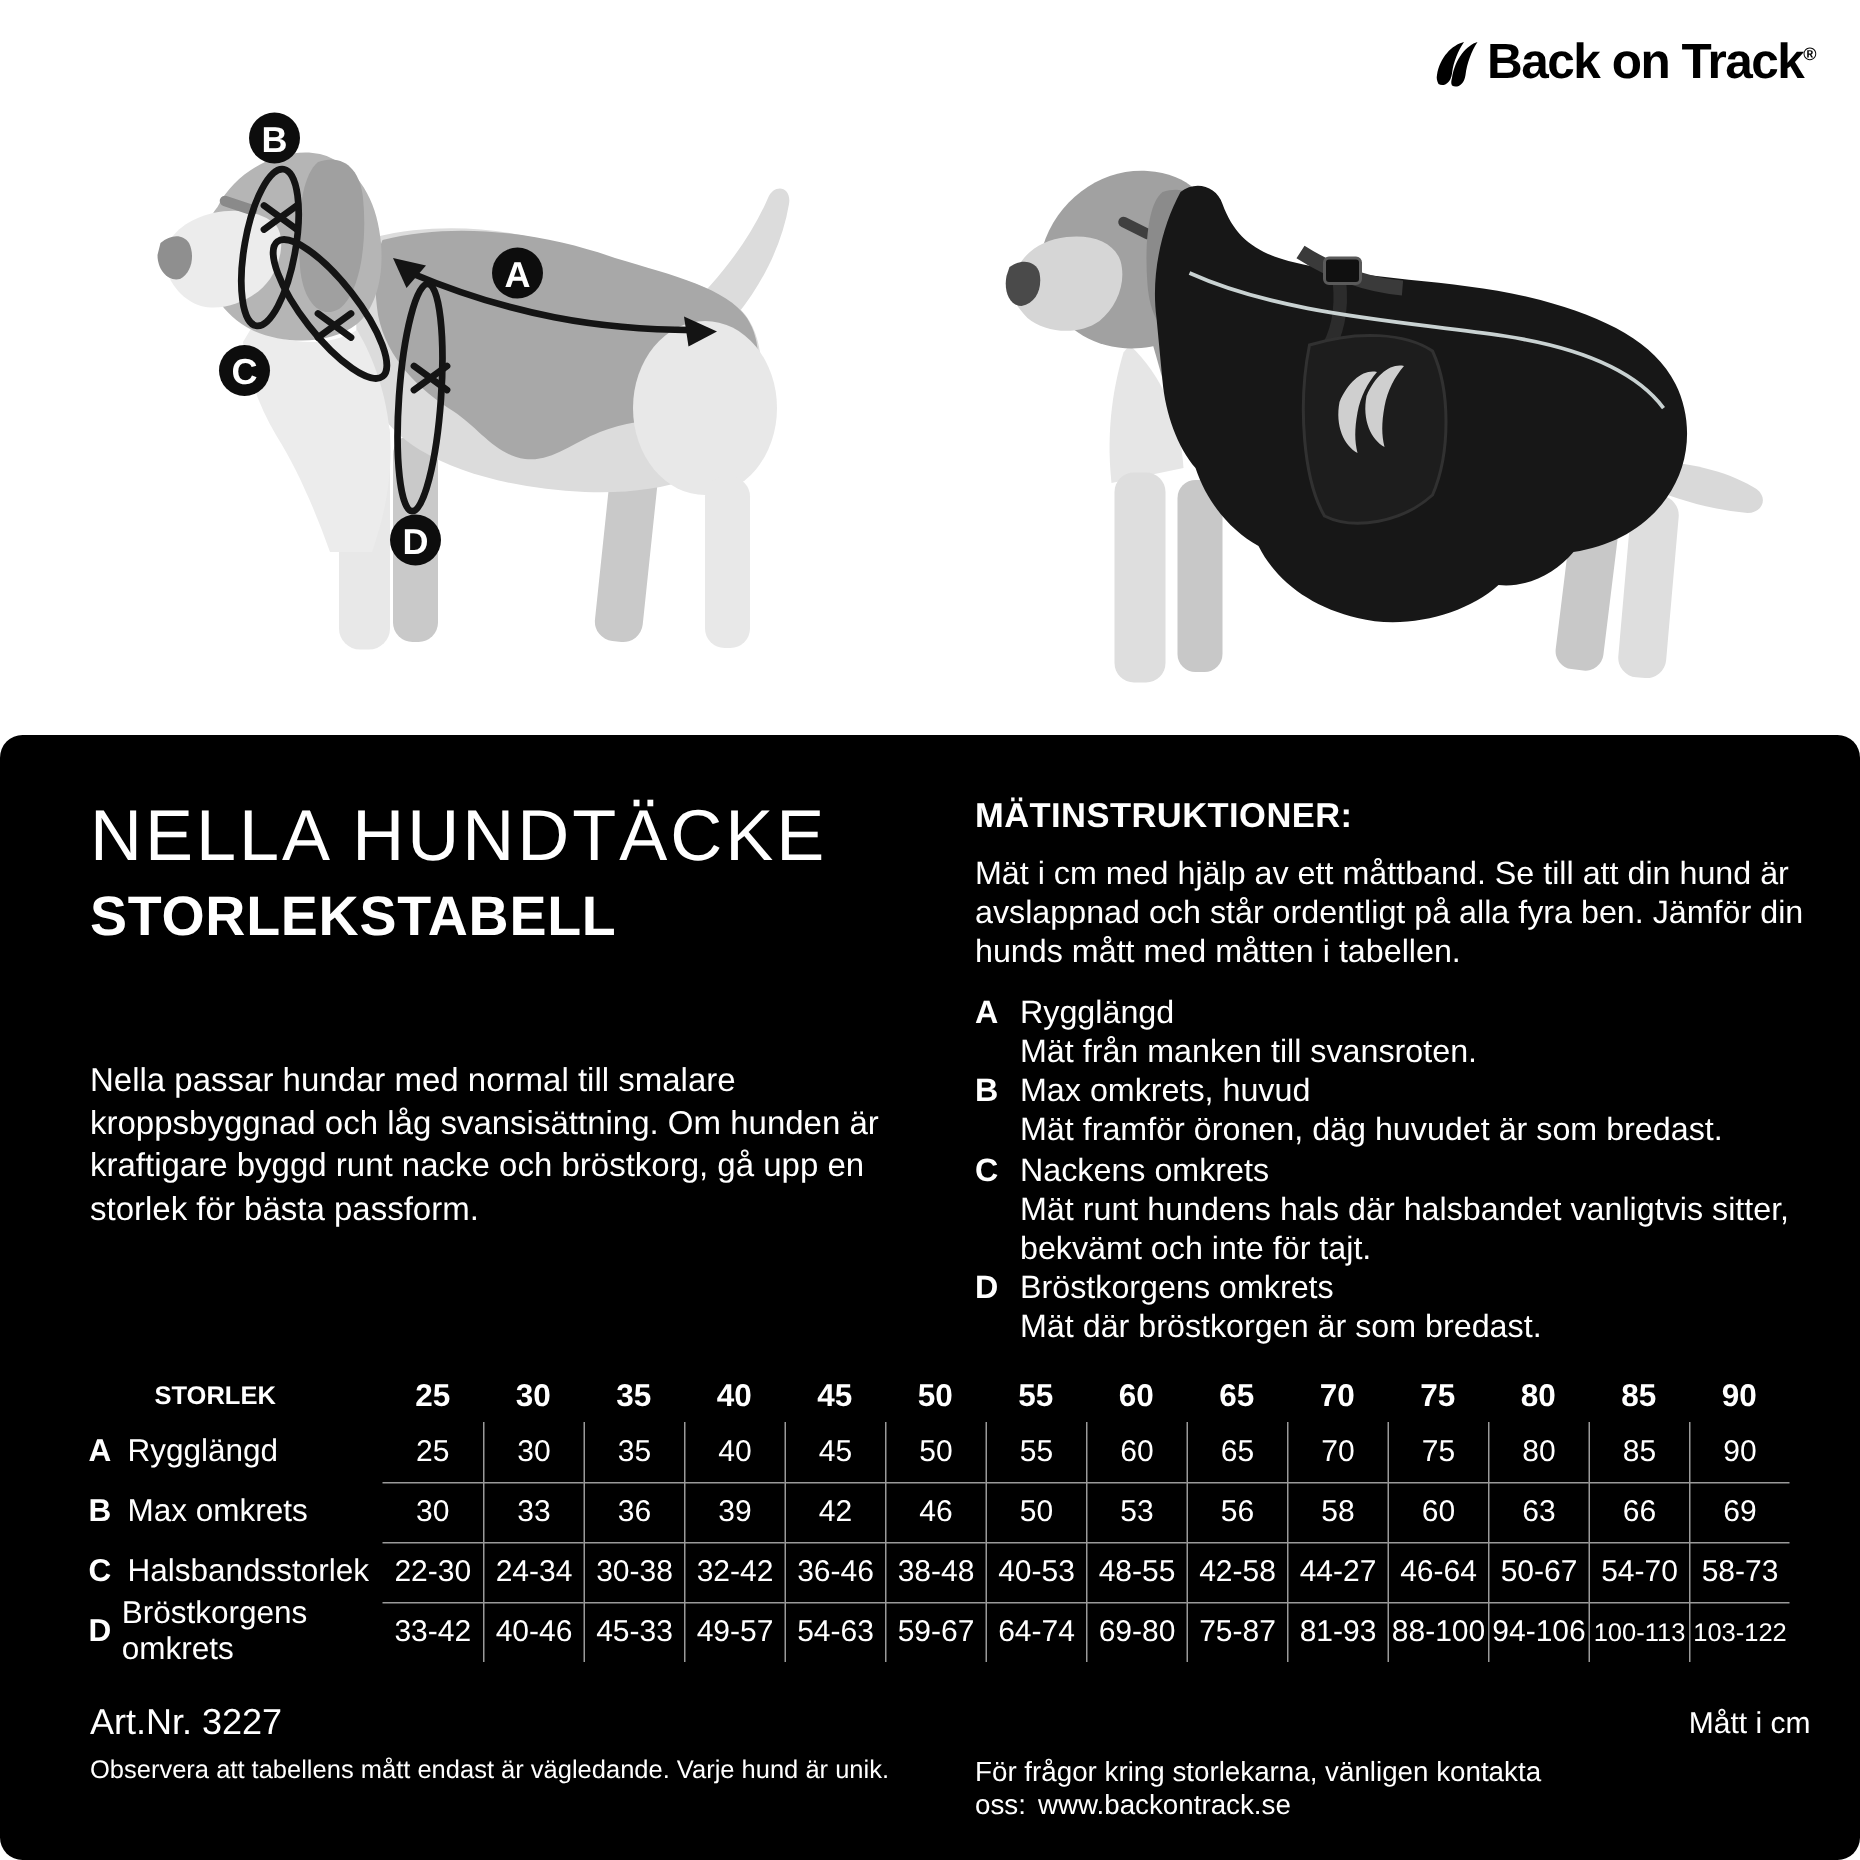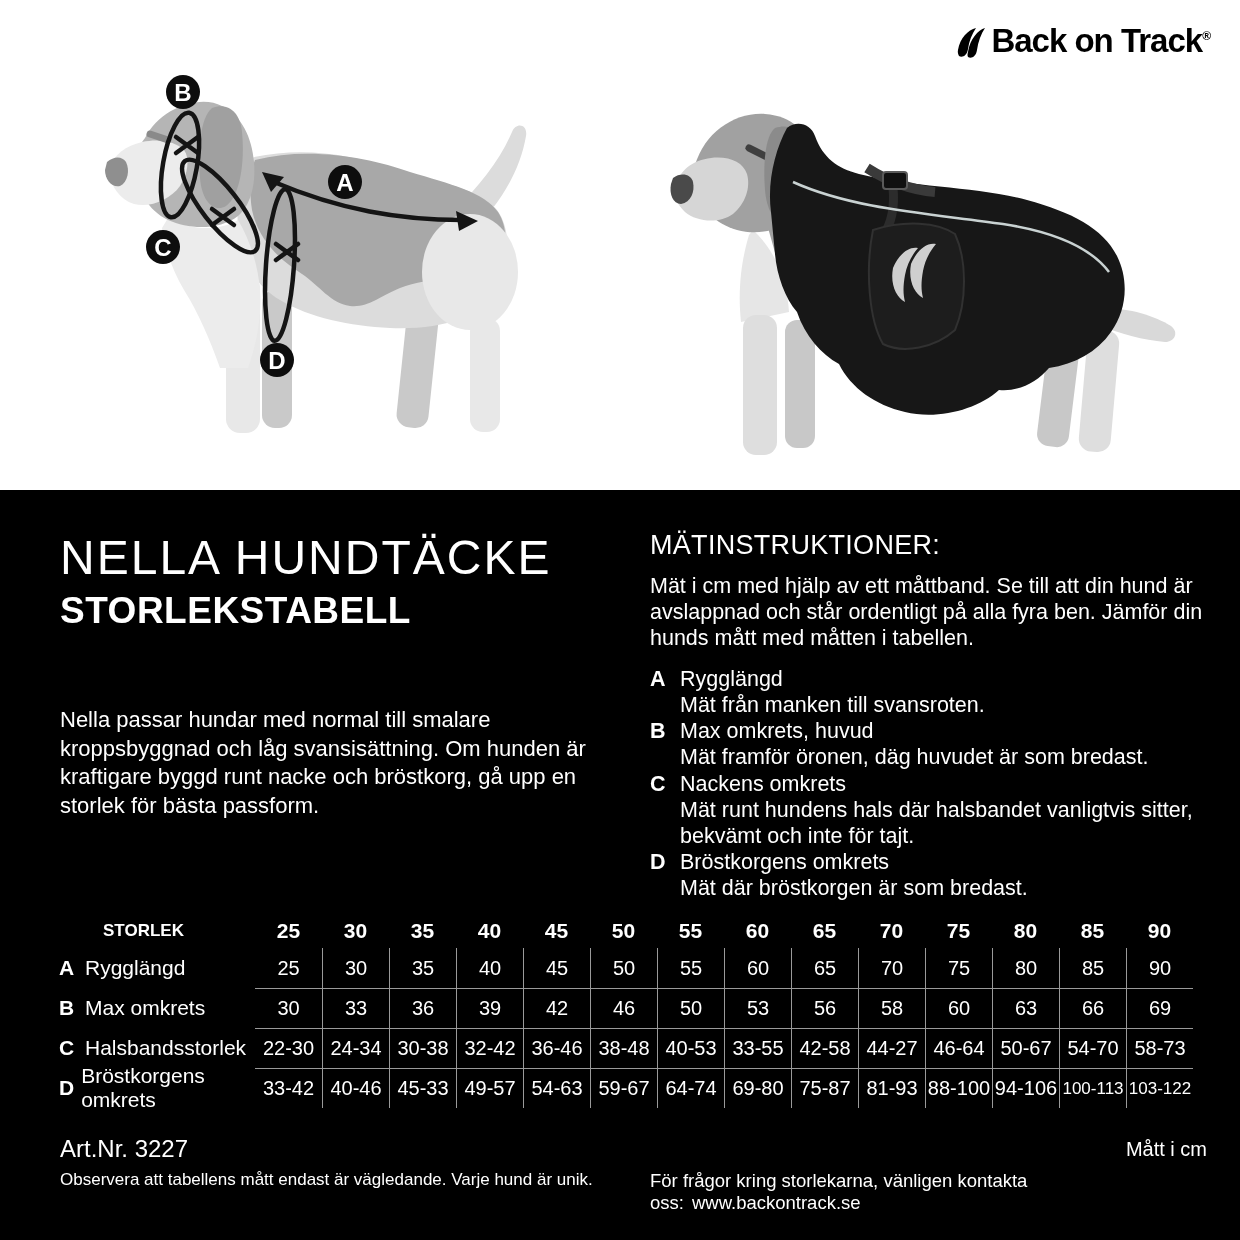--- a/index.html
+++ b/index.html
@@ -14,28 +14,28 @@
   .logo { position:absolute; top:20px; right:30px; display:flex; align-items:flex-start; gap:5px; color:#000; }
   .logo-mark { margin-top:6px; }
   .logo-text { font-size:33px; font-weight:bold; letter-spacing:-1px; line-height:1; padding-top:4px; }
   .logo-reg { font-size:12px; font-weight:bold; vertical-align:super; }
 
   
   .dog-left  { position:absolute; left:50px;  top:50px; }
   .dog-right { position:absolute; left:635px; top:70px; }
 
   
-  .section-dark { position:absolute; left:0; top:490px; width:1240px; height:750px; background:#000; color:#fff; }
+  .section-dark { position:absolute; left:0; top:490px; width:1240px; height:750px; background:#000; color:#fff;border-radius:15px; }
 
   .title1 { position:absolute; left:60px; top:40px; font-size:48px; font-weight:200; letter-spacing:2px; white-space:nowrap; }
   .title2 { position:absolute; left:60px; top:100px; font-size:37px; font-weight:bold; letter-spacing:0.5px; white-space:nowrap; }
   .prod-desc { position:absolute; left:60px; top:216px; width:565px; font-size:22px; line-height:1.3; }
 
   .instructions { position:absolute; left:650px; top:40px; width:575px; }
-  .inst-heading { font-size:27px; font-weight:normal; margin:0 0 12px 0; letter-spacing:0.3px; }
+  .inst-heading { font-size:23px; font-weight:bold; margin:0 0 12px 0; letter-spacing:0.3px; }
   .inst-intro { font-size:21.5px; line-height:1.22; margin:0 0 14px 0; }
   .inst-item { display:grid; grid-template-columns:30px 1fr; font-size:21.5px; line-height:1.22; }
   .inst-key { font-weight:bold; grid-column:1; }
   .inst-title { grid-column:2; }
   .inst-desc { grid-column:2; }
 
   
   .size-table {
     position:absolute; left:55px; top:424px;
     display:grid; grid-template-columns:200px repeat(14,67px);
@@ -242,21 +242,21 @@
           <span class="tkey">C</span>
           <span>Halsbandsstorlek</span>
         </div>
         <div class="tcell hline">22-30</div>
         <div class="tcell vline hline">24-34</div>
         <div class="tcell vline hline">30-38</div>
         <div class="tcell vline hline">32-42</div>
         <div class="tcell vline hline">36-46</div>
         <div class="tcell vline hline">38-48</div>
         <div class="tcell vline hline">40-53</div>
-        <div class="tcell vline hline">33-55</div>
+        <div class="tcell vline hline">48-55</div>
         <div class="tcell vline hline">42-58</div>
         <div class="tcell vline hline">44-27</div>
         <div class="tcell vline hline">46-64</div>
         <div class="tcell vline hline">50-67</div>
         <div class="tcell vline hline">54-70</div>
         <div class="tcell vline hline">58-73</div>
         <div class="tcell tlabel">
           <span class="tkey">D</span>
           <span>Bröstkorgens omkrets</span>
         </div>

